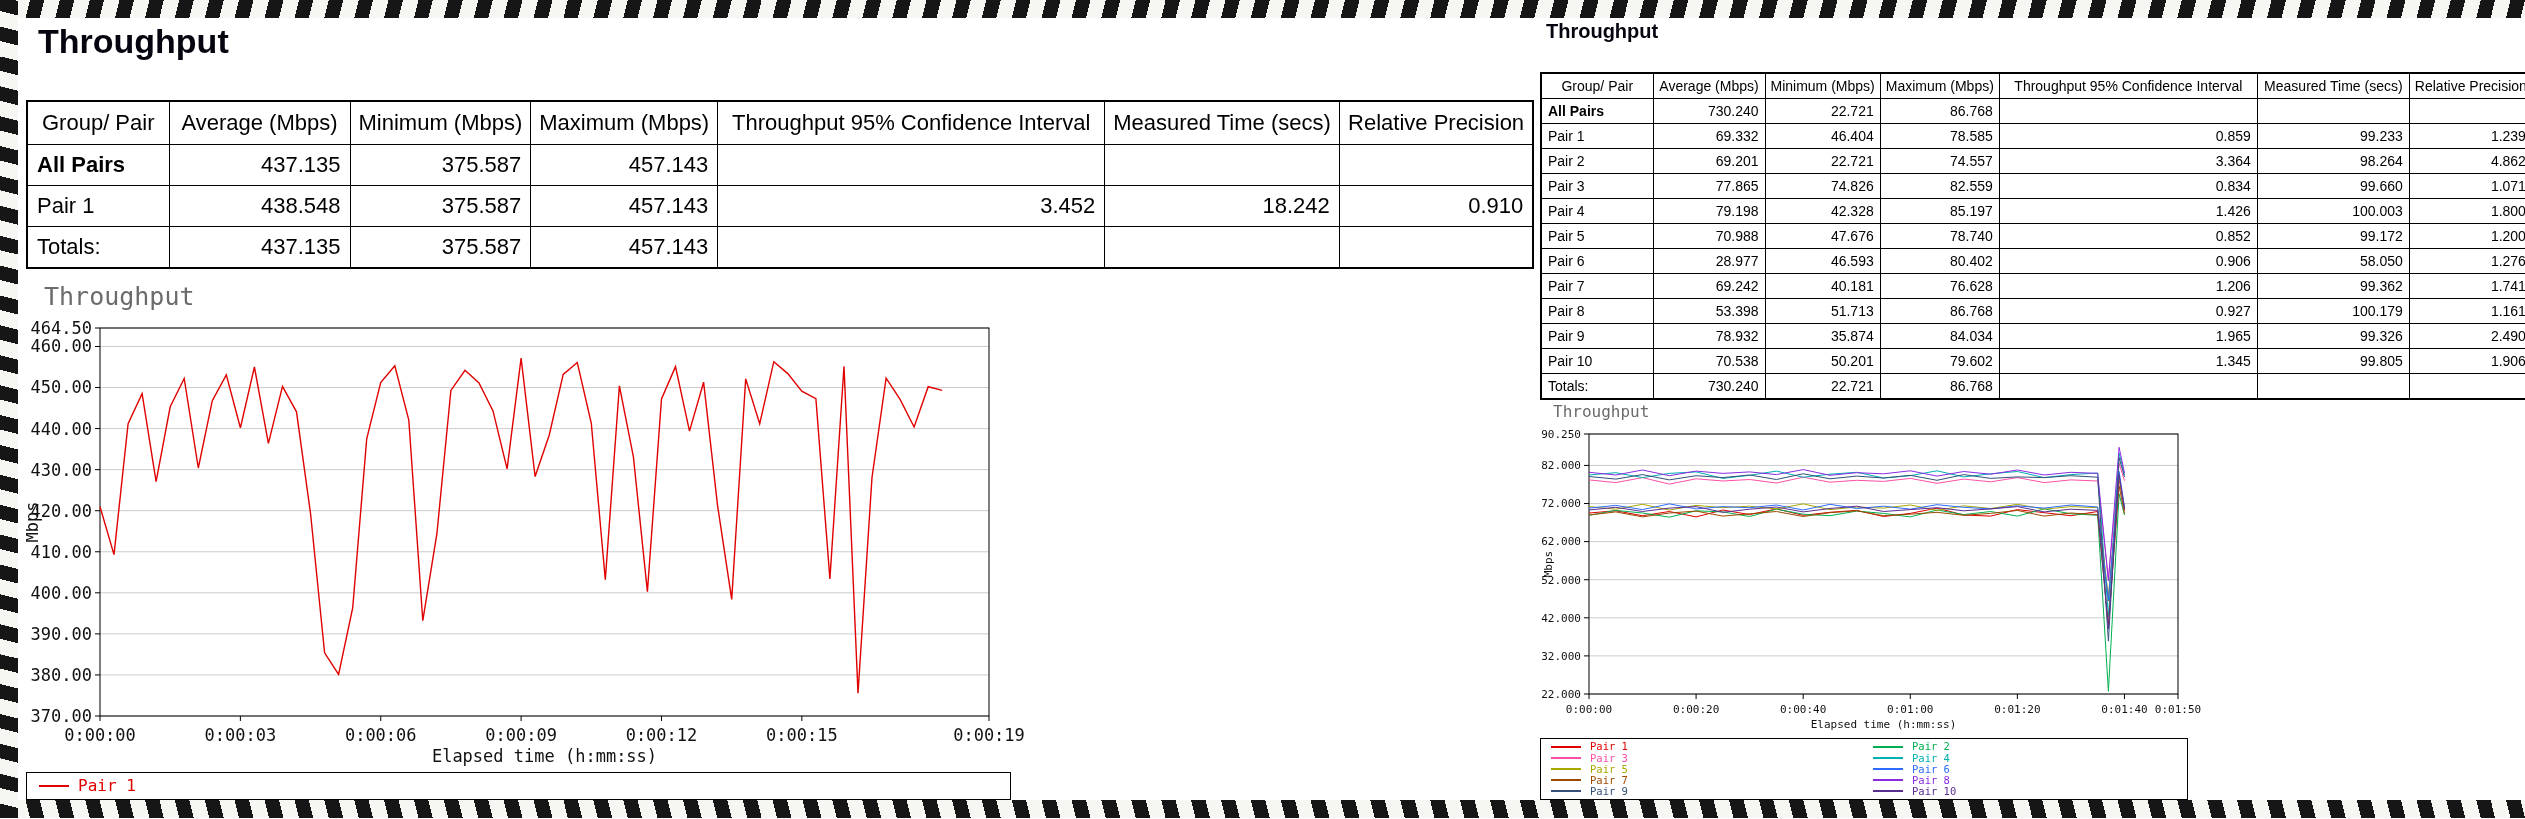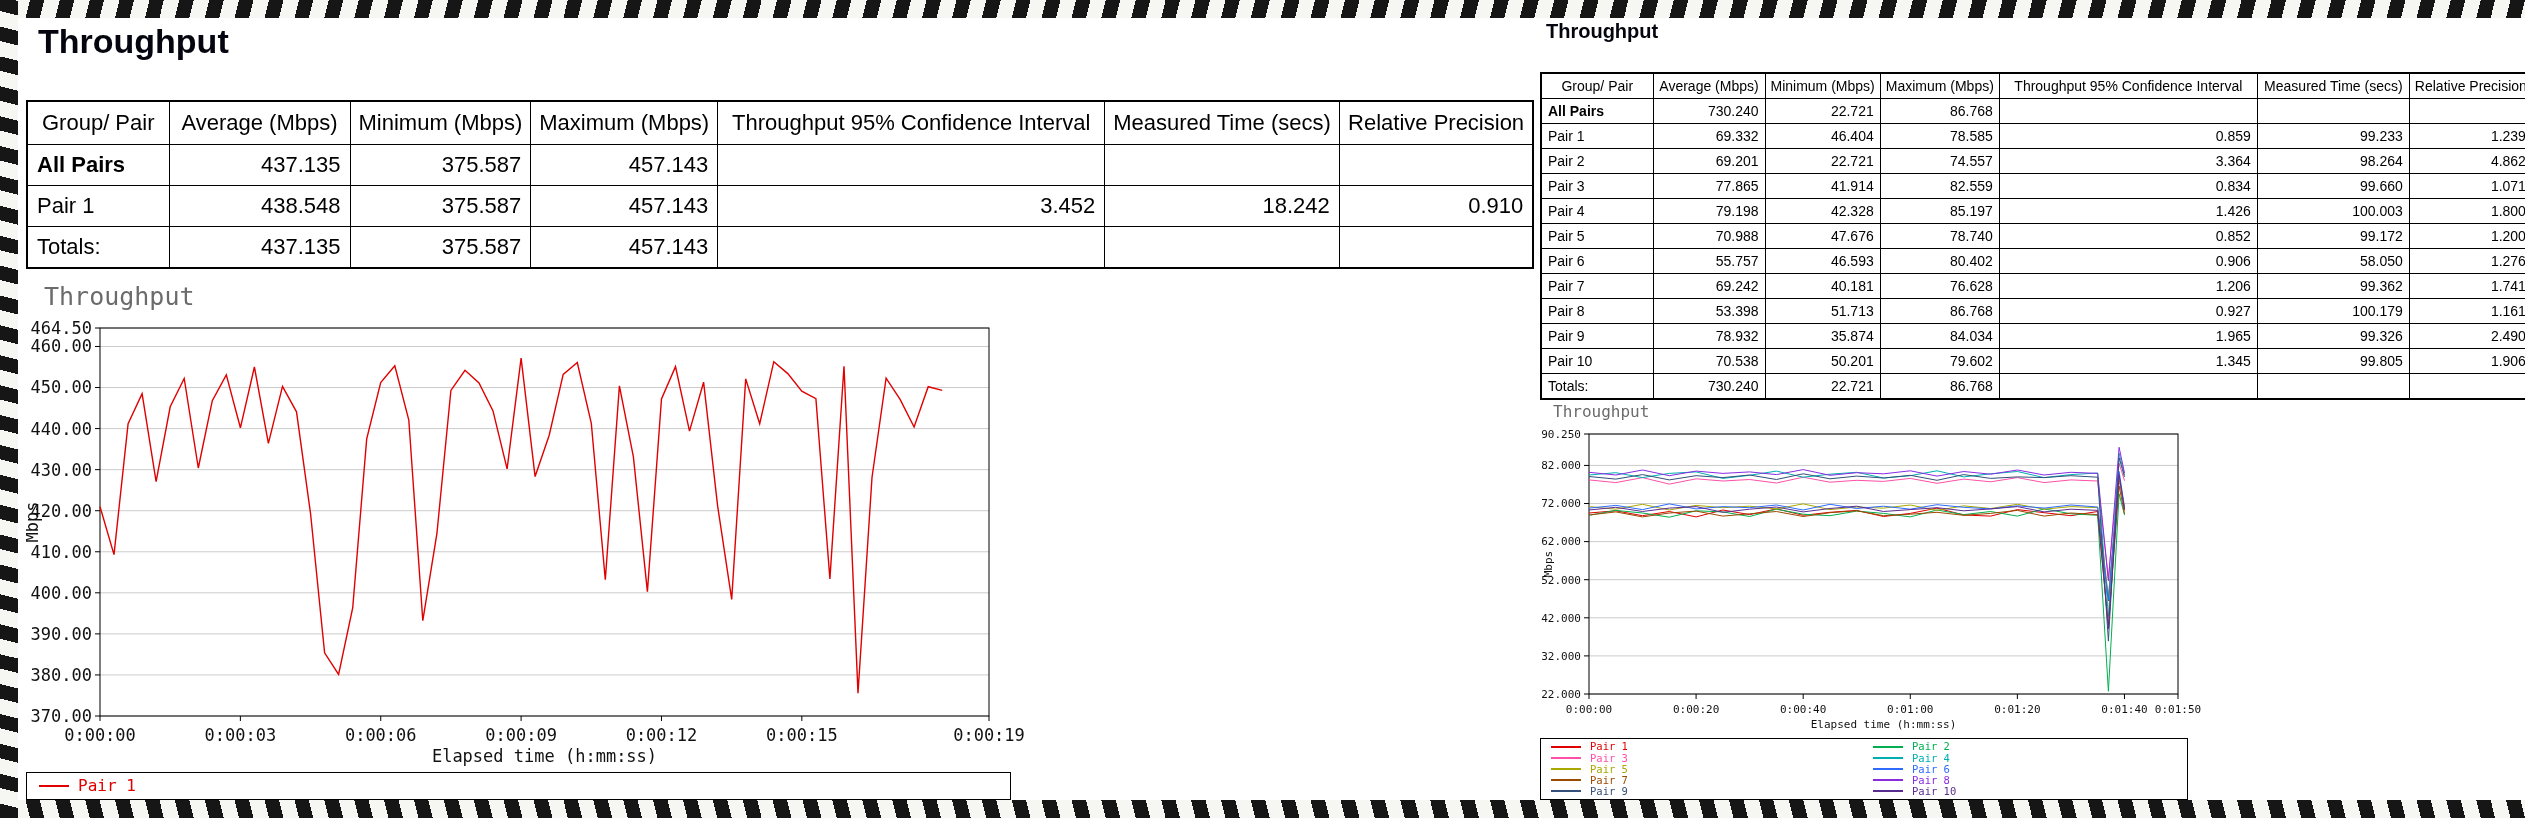--- a/index.html
+++ b/index.html
@@ -241,21 +241,21 @@
             <td class="num">69.201</td>
             <td class="num">22.721</td>
             <td class="num">74.557</td>
             <td class="num">3.364</td>
             <td class="num">98.264</td>
             <td class="num">4.862</td>
           </tr>
           <tr>
             <td class="lbl">Pair 3</td>
             <td class="num">77.865</td>
-            <td class="num">41.914</td>
+            <td class="num">74.826</td>
             <td class="num">82.559</td>
             <td class="num">0.834</td>
             <td class="num">99.660</td>
             <td class="num">1.071</td>
           </tr>
           <tr>
             <td class="lbl">Pair 4</td>
             <td class="num">79.198</td>
             <td class="num">42.328</td>
             <td class="num">85.197</td>
@@ -267,21 +267,21 @@
             <td class="lbl">Pair 5</td>
             <td class="num">70.988</td>
             <td class="num">47.676</td>
             <td class="num">78.740</td>
             <td class="num">0.852</td>
             <td class="num">99.172</td>
             <td class="num">1.200</td>
           </tr>
           <tr>
             <td class="lbl">Pair 6</td>
-            <td class="num">55.757</td>
+            <td class="num">28.977</td>
             <td class="num">46.593</td>
             <td class="num">80.402</td>
             <td class="num">0.906</td>
             <td class="num">58.050</td>
             <td class="num">1.276</td>
           </tr>
           <tr>
             <td class="lbl">Pair 7</td>
             <td class="num">69.242</td>
             <td class="num">40.181</td>

